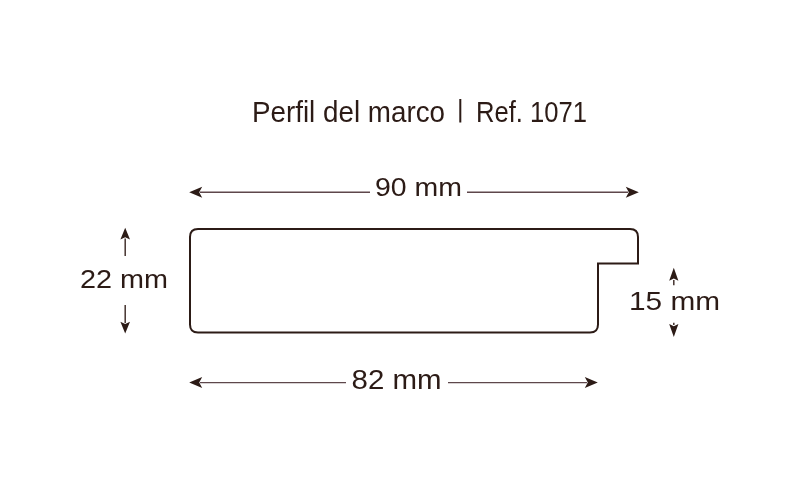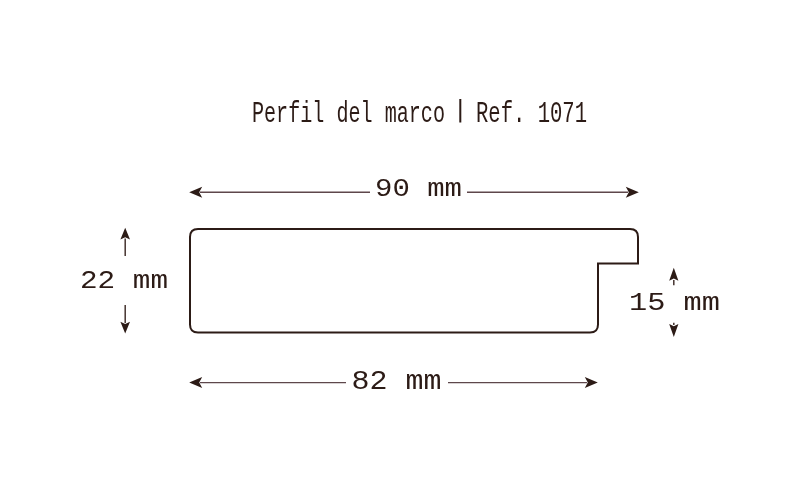--- a/index.html
+++ b/index.html
@@ -1,17 +1,17 @@
 <!DOCTYPE html>
 <html><head>
 <meta charset="utf-8">
 <style>
   html,body{margin:0;padding:0;background:#ffffff;}
   .page{position:relative;width:800px;height:500px;background:#fff;overflow:hidden;
-        font-family:Liberation Mono, monospace;}
+        font-family:Liberation Sans, sans-serif;}
   svg{position:absolute;left:0;top:0;}
   text{fill:#2c1b16;}
 </style>
 </head>
 <body>
 <div class="page">
 <svg width="800" height="500" viewBox="0 0 800 500">
 
   <text x="348.5" y="122" font-size="29" text-anchor="middle" textLength="193" lengthAdjust="spacingAndGlyphs">Perfil del marco</text>
 

